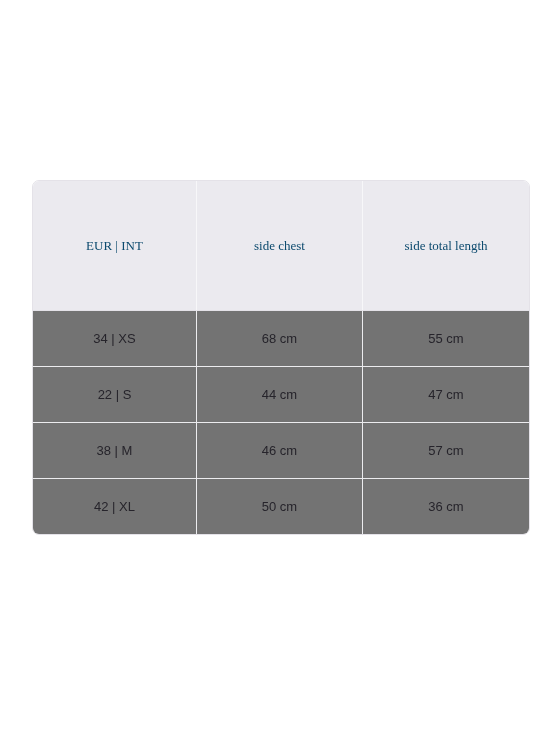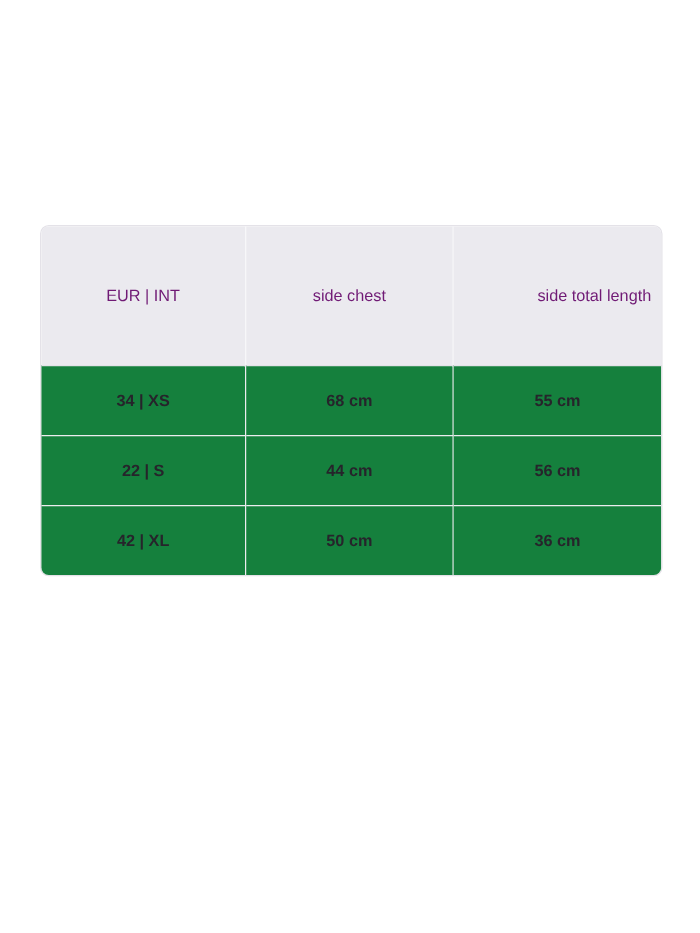--- a/index.html
+++ b/index.html
@@ -40,40 +40,40 @@
     overflow: hidden;
     background: #ffffff;
   }
 
   table.size-table col.c1 { width: 164px; }
   table.size-table col.c2 { width: 166px; }
   table.size-table col.c3 { width: 166px; }
 
   thead th {
     background: #ebeaef;
-    height: 111px;
+    height: 129px;
     font-size: 13px;
     font-weight: 400;
-    color: #701a75;
+    color: #0c4a6e;
     text-align: center;
     vertical-align: middle;
     padding: 0 8px;
     border-right: 1px solid #f7f7f9;
     box-sizing: border-box;
+    font-family: Liberation Serif, serif;
   }
   thead th:last-child {
     border-right: none;
-    text-align: right;
   }
 
   tbody td {
-    background: #15803d;
+    background: #737373;
     height: 56px;
     font-size: 13px;
-    font-weight: 700;
+    font-weight: 400;
     color: #26242b;
     text-align: center;
     vertical-align: middle;
     padding: 0 8px;
     border-top: 1px solid #ececef;
     border-right: 1px solid #ececef;
     box-sizing: border-box;
   }
   tbody td:last-child {
     border-right: none;
@@ -103,21 +103,26 @@
       </thead>
       <tbody>
         <tr>
           <td>34 | XS</td>
           <td>68 cm</td>
           <td>55 cm</td>
         </tr>
         <tr>
           <td>22 | S</td>
           <td>44 cm</td>
-          <td>56 cm</td>
+          <td>47 cm</td>
+        </tr>
+        <tr>
+          <td>38 | M</td>
+          <td>46 cm</td>
+          <td>57 cm</td>
         </tr>
         <tr>
           <td>42 | XL</td>
           <td>50 cm</td>
           <td>36 cm</td>
         </tr>
       </tbody>
     </table>
   </div>
 </div>

